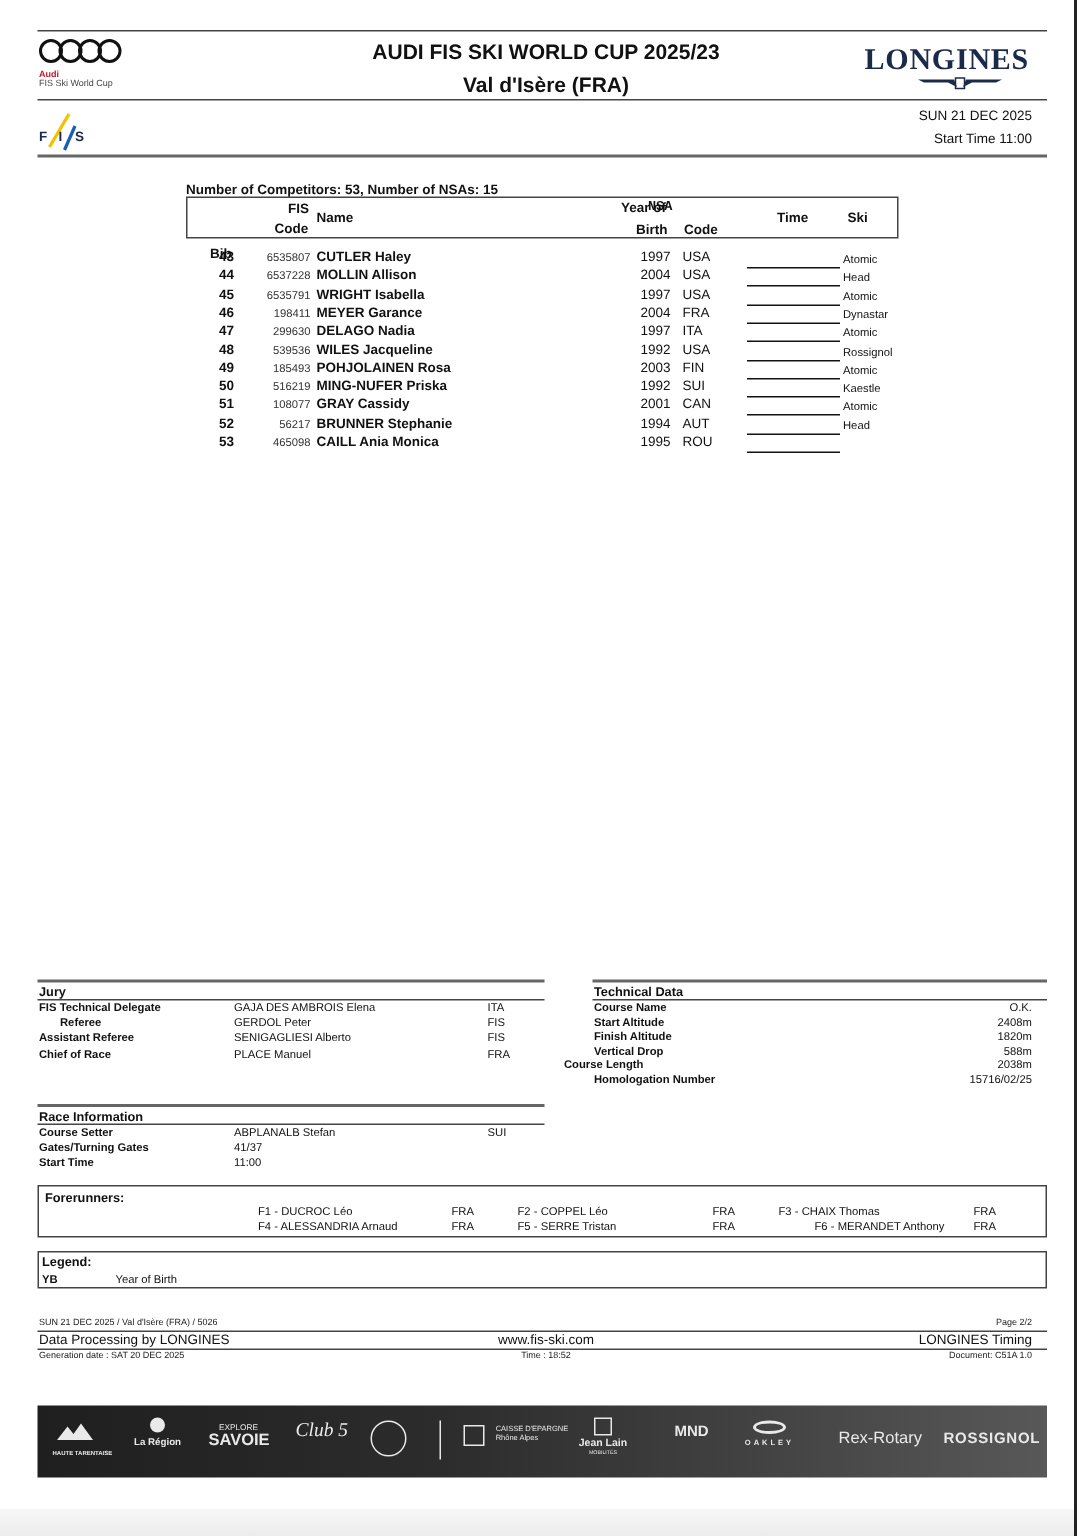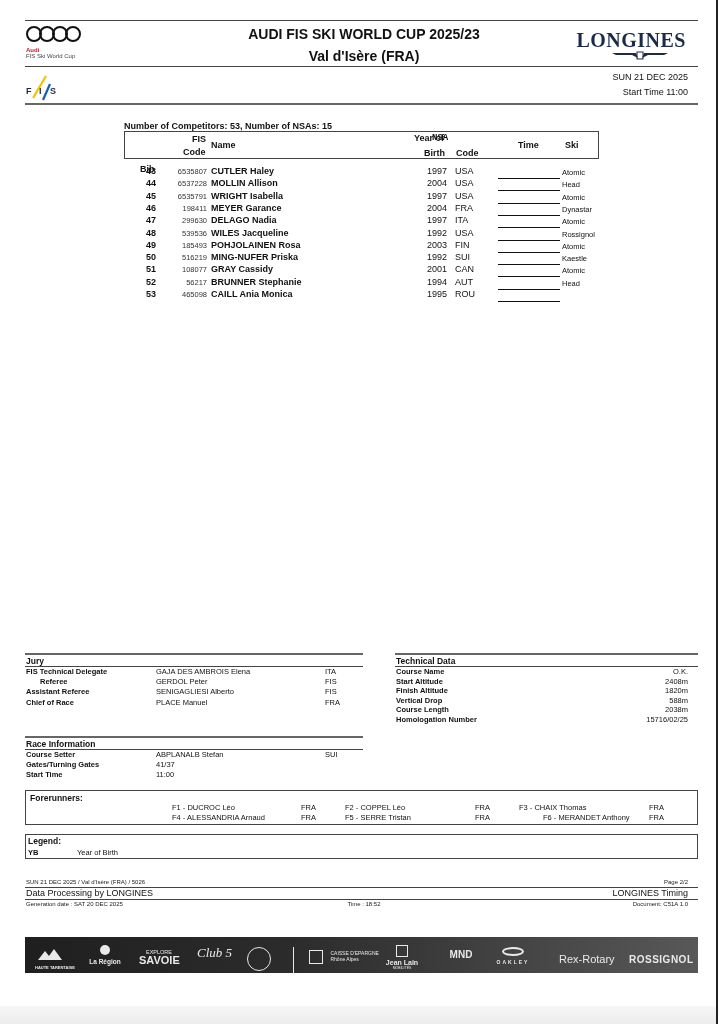--- a/index.html
+++ b/index.html
@@ -45,21 +45,21 @@
 
   
   .sec-title { font-size: 8.5px; font-weight: bold; }
   .lbl { font-size: 7.5px; font-weight: bold; }
   .val { font-size: 7.5px; }
   .box { position: absolute; border: 1.2px solid #444; box-sizing: border-box; }
 
   .footer-small { font-size: 6px; color: #222; }
   .footer-mid { font-size: 9px; }
 
-  .sponsor-bar { position: absolute; left: 25px; top: 937px; width: 673px; height: 36px; background: linear-gradient(90deg, #1f1f1f 0%, #2c2c2c 40%, #3a3a3a 60%, #585858 100%); }
+  .sponsor-bar { position: absolute; left: 25px; top: 937px; width: 673px; height: 48px; background: linear-gradient(90deg, #1f1f1f 0%, #2c2c2c 40%, #3a3a3a 60%, #585858 100%); }
   .sp { position: absolute; color: #e9e9e9; text-align: center; white-space: nowrap; }
 </style>
 </head>
 <body>
 
 <div class="page">
 
   <div class="hline" style="top:20px;height:1px;"></div>
   <div class="audi-rings">
     <span style="left:0"></span>
@@ -228,21 +228,21 @@
   <div class="abs" style="left:395px;top:666px;width:303px;height:1px;background:#444;"></div>
   <div id="tech">
       <div class="abs lbl" style="left: 396px; top: 667px;">Course Name</div>
       <div class="abs val" style="left: auto; top: 667px; right: 30px;">O.K.</div>
       <div class="abs lbl" style="left: 396px; top: 676.6px;">Start Altitude</div>
       <div class="abs val" style="left: auto; top: 676.6px; right: 30px;">2408m</div>
       <div class="abs lbl" style="left: 396px; top: 686.2px;">Finish Altitude</div>
       <div class="abs val" style="left: auto; top: 686.2px; right: 30px;">1820m</div>
       <div class="abs lbl" style="left: 396px; top: 695.8px;">Vertical Drop</div>
       <div class="abs val" style="left: auto; top: 695.8px; right: 30px;">588m</div>
-      <div class="abs lbl" style="left: 396px; top: 705.4px;">Course Length</div>
+      <div class="abs lbl" style="left: 376px; top: 705.4px;">Course Length</div>
       <div class="abs val" style="left: auto; top: 705.4px; right: 30px;">2038m</div>
       <div class="abs lbl" style="left: 396px; top: 715px;">Homologation Number</div>
       <div class="abs val" style="left: auto; top: 715px; right: 30px;">15716/02/25</div>
     </div>
 
   <div class="abs" style="left:25px;top:736px;width:338px;height:2px;background:#666;"></div>
   <div class="abs sec-title" style="left:26px;top:739px;">Race Information</div>
   <div class="abs" style="left:25px;top:749px;width:338px;height:1px;background:#444;"></div>
   <div id="raceinfo">
       <div class="abs lbl" style="left: 26px; top: 750px;">Course Setter</div>
@@ -275,20 +275,21 @@
 
   <div class="box" style="left:25px;top:834px;width:673px;height:25px;"></div>
   <div class="abs sec-title" style="left:28px;top:836px;">Legend:</div>
   <div class="abs lbl" style="left:28px;top:848px;">YB</div>
   <div class="abs val" style="left:77px;top:848px;">Year of Birth</div>
 
   <div class="abs footer-small" style="left:26px;top:879px;">SUN 21 DEC 2025 / Val d'Isère (FRA) / 5026</div>
   <div class="abs footer-small" style="right:30px;top:879px;">Page 2/2</div>
   <div class="hline" style="top:887px;height:1px;"></div>
   <div class="abs footer-mid" style="left:26px;top:888px;">Data Processing by LONGINES</div>
+  <div class="abs footer-mid" style="left:0;width:728px;text-align:center;top:888px;">www.fis-ski.com</div>
   <div class="abs footer-mid" style="right:30px;top:888px;">LONGINES Timing</div>
   <div class="hline" style="top:899px;height:1px;"></div>
   <div class="abs footer-small" style="left:26px;top:901px;">Generation date : SAT 20 DEC 2025</div>
   <div class="abs footer-small" style="left:0;width:728px;text-align:center;top:901px;">Time : 18:52</div>
   <div class="abs footer-small" style="right:30px;top:901px;">Document: C51A 1.0</div>
 
   <div class="sponsor-bar">
     <div class="sp" style="left:10px;top:10px;width:30px;">
       <svg width="26" height="14" viewBox="0 0 26 14">
           <path d="M1 13 L8 4 L12 9 L17 2 L25 13 Z" fill="#e9e9e9"></path>

